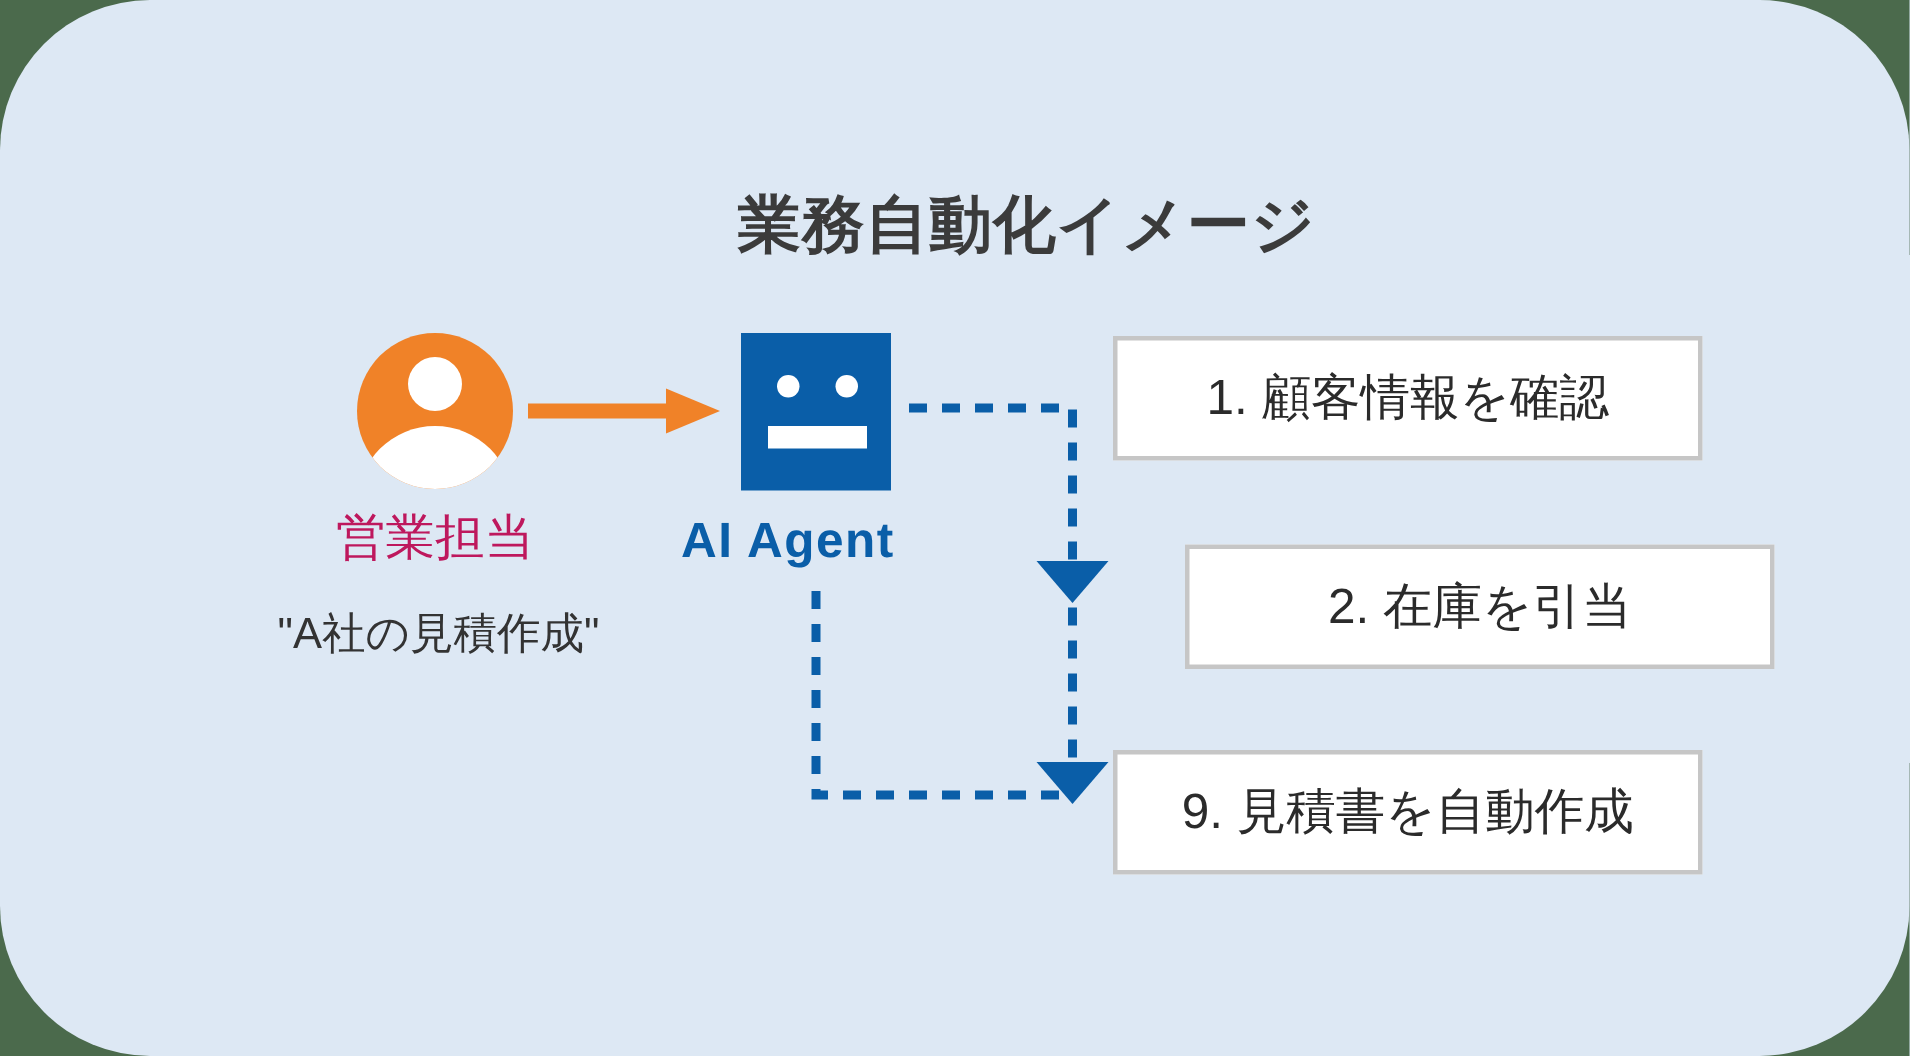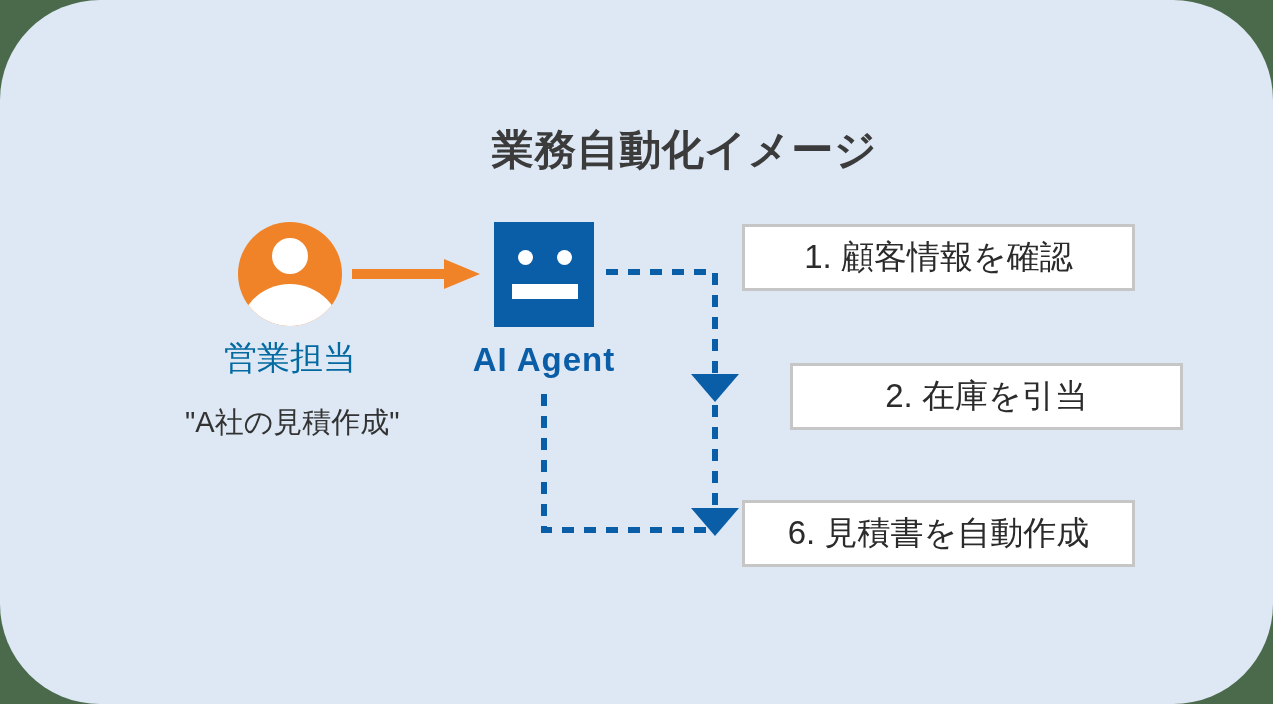--- a/index.html
+++ b/index.html
@@ -70,21 +70,21 @@
     top: 62px;
     width: 104px;
     height: 70px;
     margin-left: -52px;
     border-radius: 52px 52px 0 0;
     background: #ffffff;
   }
   #person-label {
     margin-top: 10px;
     font-size: 33px;
-    color: #0369a1;
+    color: #be185d;
     white-space: nowrap;
   }
   #person-quote {
     margin-top: 22px;
     font-size: 29px;
     color: #333333;
     white-space: nowrap;
   }
 
   
@@ -95,21 +95,20 @@
     width: 130px;
     height: 32px;
   }
 
   
   #agent-node {
     position: absolute;
     left: 454px;
     top: 222px;
     width: 180px;
-    text-align: center;
   }
   #agent-icon {
     position: relative;
     width: 100px;
     height: 105px;
     margin: 0 auto;
     background: #0a5ea8;
   }
   #agent-icon .eye {
     position: absolute;
@@ -146,21 +145,21 @@
     width: 1273px;
     height: 704px;
     pointer-events: none;
   }
 
   
   .step-box {
     position: absolute;
     left: 742px;
     width: 393px;
-    height: 67px;
+    height: 83px;
     background: #ffffff;
     border: 3px solid #c6c6c6;
     box-sizing: border-box;
     display: flex;
     align-items: center;
     justify-content: center;
   }
   .step-box .step-text {
     font-size: 33px;
     color: #2b2b2b;
@@ -211,16 +210,16 @@
     <polygon points="691,508 739,508 715,536" fill="#0a5ea8"></polygon>
   </svg>
 
   <div class="step-box" id="step-box-1">
     <span class="step-text">1. 顧客情報を確認</span>
   </div>
   <div class="step-box" id="step-box-2">
     <span class="step-text">2. 在庫を引当</span>
   </div>
   <div class="step-box" id="step-box-3">
-    <span class="step-text">6. 見積書を自動作成</span>
+    <span class="step-text">9. 見積書を自動作成</span>
   </div>
 
 </div>
 
 </body></html>

